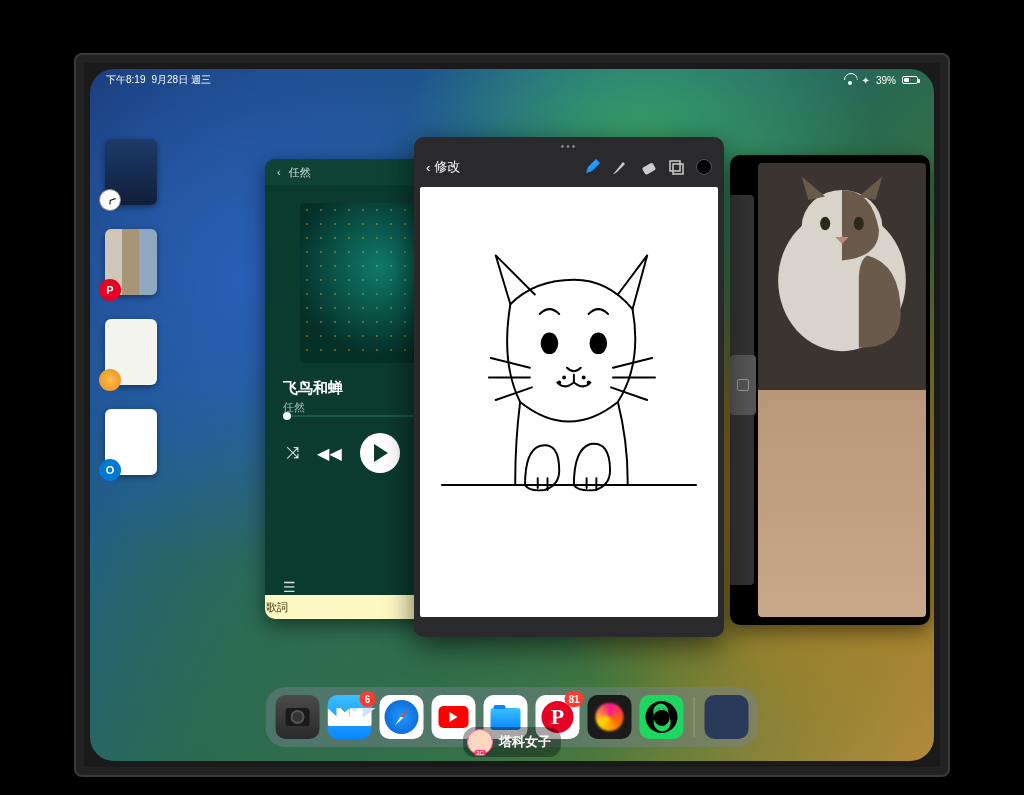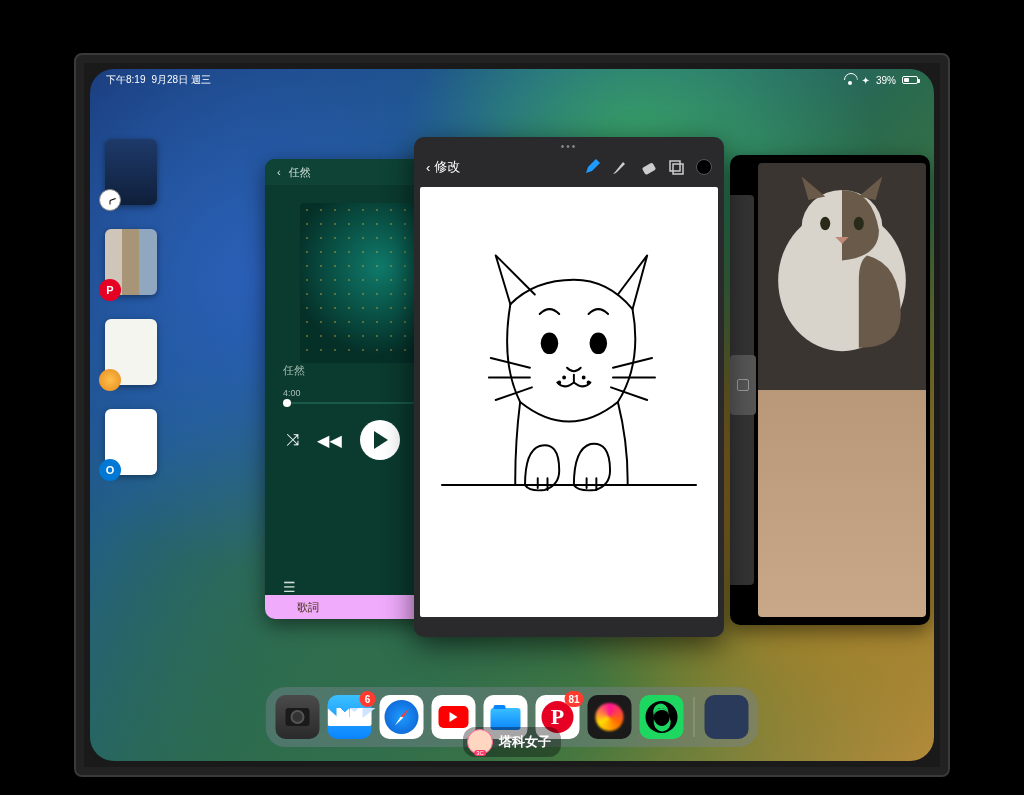--- a/index.html
+++ b/index.html
@@ -66,21 +66,21 @@
   .music-title{color:#fff;font-size:15px;font-weight:600;margin:16px 0 2px 18px;}
   .music-artist{color:#a8c0b6;font-size:11px;margin-left:18px;}
   .music-time{display:flex;justify-content:space-between;padding:10px 18px 4px;color:#a8c0b6;font-size:9px;}
   .music-progress{height:2px;background:#1a5a4a;margin:0 18px;position:relative;}
   .music-progress::before{content:'';position:absolute;left:0;top:-3px;width:8px;height:8px;background:#fff;border-radius:50%;}
   .music-controls{display:flex;justify-content:center;align-items:center;gap:18px;margin-top:16px;color:#fff;}
   .play-btn{width:40px;height:40px;border-radius:50%;background:#fff;display:flex;align-items:center;justify-content:center;}
   .play-btn::before{content:'';border-left:14px solid #0b3a2e;border-top:9px solid transparent;border-bottom:9px solid transparent;margin-left:3px;}
   .ctrl{font-size:16px;}
   .music-bottom{position:absolute;bottom:24px;left:0;right:0;display:flex;justify-content:space-between;padding:0 18px;color:#cfe0d8;font-size:14px;}
-  .lyrics-tab{position:absolute;bottom:0;left:0;right:0;height:24px;background:#f0abfc;color:#3a2a00;font-size:11px;display:flex;align-items:center;padding-left:32px;font-weight:500;}
+  .lyrics-tab{position:absolute;bottom:0;left:0;right:0;height:24px;background:#fef9c3;color:#3a2a00;font-size:11px;display:flex;align-items:center;padding-left:1px;font-weight:500;}
 
   
   .draw-window{position:absolute;left:324px;top:68px;width:310px;height:500px;background:#2a2a2c;border-radius:10px;box-shadow:0 8px 30px rgba(0,0,0,.6);overflow:hidden;}
   .draw-grab{position:absolute;top:4px;left:50%;transform:translateX(-50%);color:#888;font-size:10px;letter-spacing:2px;}
   .draw-toolbar{height:36px;margin-top:12px;display:flex;align-items:center;justify-content:space-between;padding:0 12px;}
   .draw-back{color:#fff;font-size:13px;display:flex;align-items:center;gap:4px;}
   .draw-tools{display:flex;gap:12px;align-items:center;}
   .tool{width:16px;height:16px;}
   .tool.pen{color:#1e9bff;}
   .tool.brush{color:#ccc;}
@@ -179,25 +179,22 @@
       </div>
     </div>
 
     <div class="music-window">
       <div class="music-top">
         <span>‹</span>
         <span>任然</span>
       </div>
       <div class="music-art"></div>
       <div class="music-hand">ひ</div>
+      <div class="music-title">飞鸟和蝉</div>
       <div class="music-artist">任然</div>
-      <div class="music-time">
-        <span>4:00</span>
-        <span></span>
-      </div>
       <div class="music-progress"></div>
       <div class="music-controls">
         <span class="ctrl">⤨</span>
         <span class="ctrl">◀◀</span>
         <div class="play-btn"></div>
         <span class="ctrl">▶▶</span>
         <span class="ctrl">↻</span>
       </div>
       <div class="music-bottom">
         <span>☰</span>

